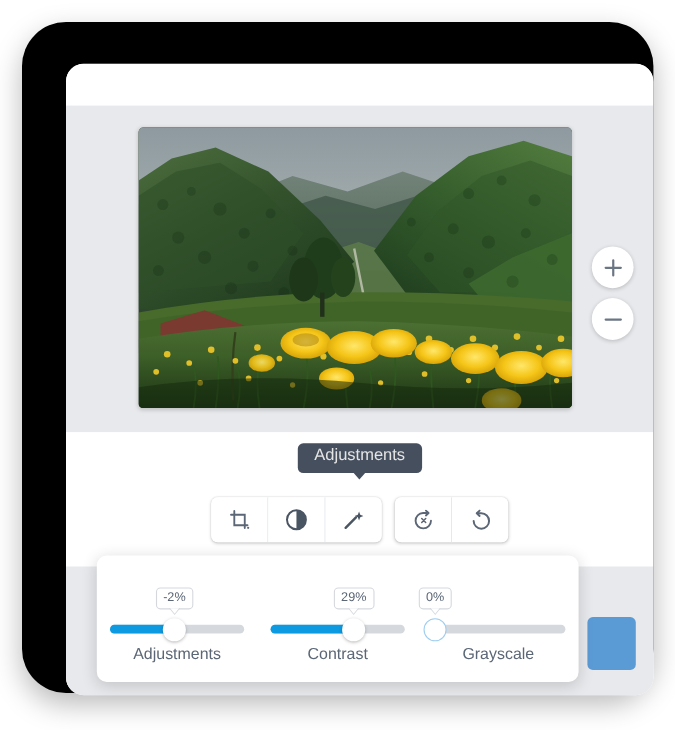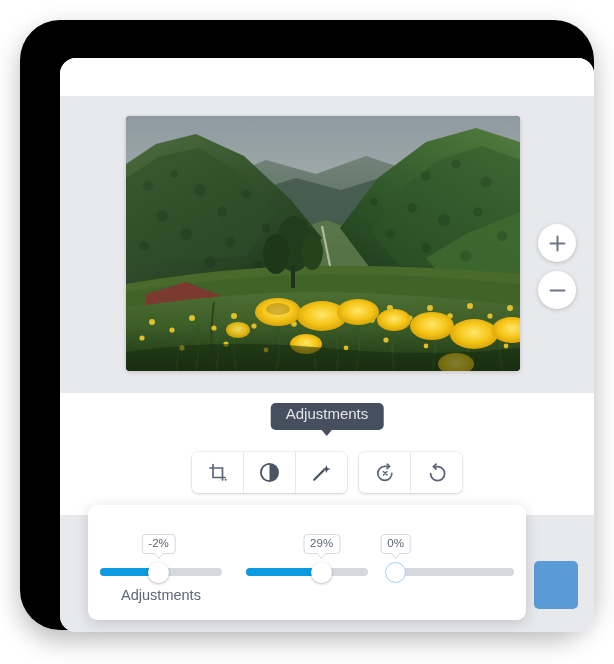--- a/index.html
+++ b/index.html
@@ -540,26 +540,28 @@
         </div>
         <div class="slider-label">Adjustments</div>
       </div>
 
       <div class="slider-col">
         <div class="badge" style="left: 87.64px; text-align: center;">29%</div>
         <div class="track">
           <div class="fill" style="width: 62%; background: rgb(13, 154, 224);"></div>
           <div class="thumb" style="left: 62%;"></div>
         </div>
+        <div class="slider-label">Contrast</div>
       </div>
 
       <div class="slider-col">
         <div class="badge" style="left: 15.66px;">0%</div>
         <div class="track">
           <div class="fill" style="width: 0%; background: rgb(13, 154, 224);"></div>
           <div class="thumb ring" style="left: 3%;"></div>
         </div>
+        <div class="slider-label">Grayscale</div>
       </div>
 
     </div>
   </div>
 
 </div>
 
 </body></html>

